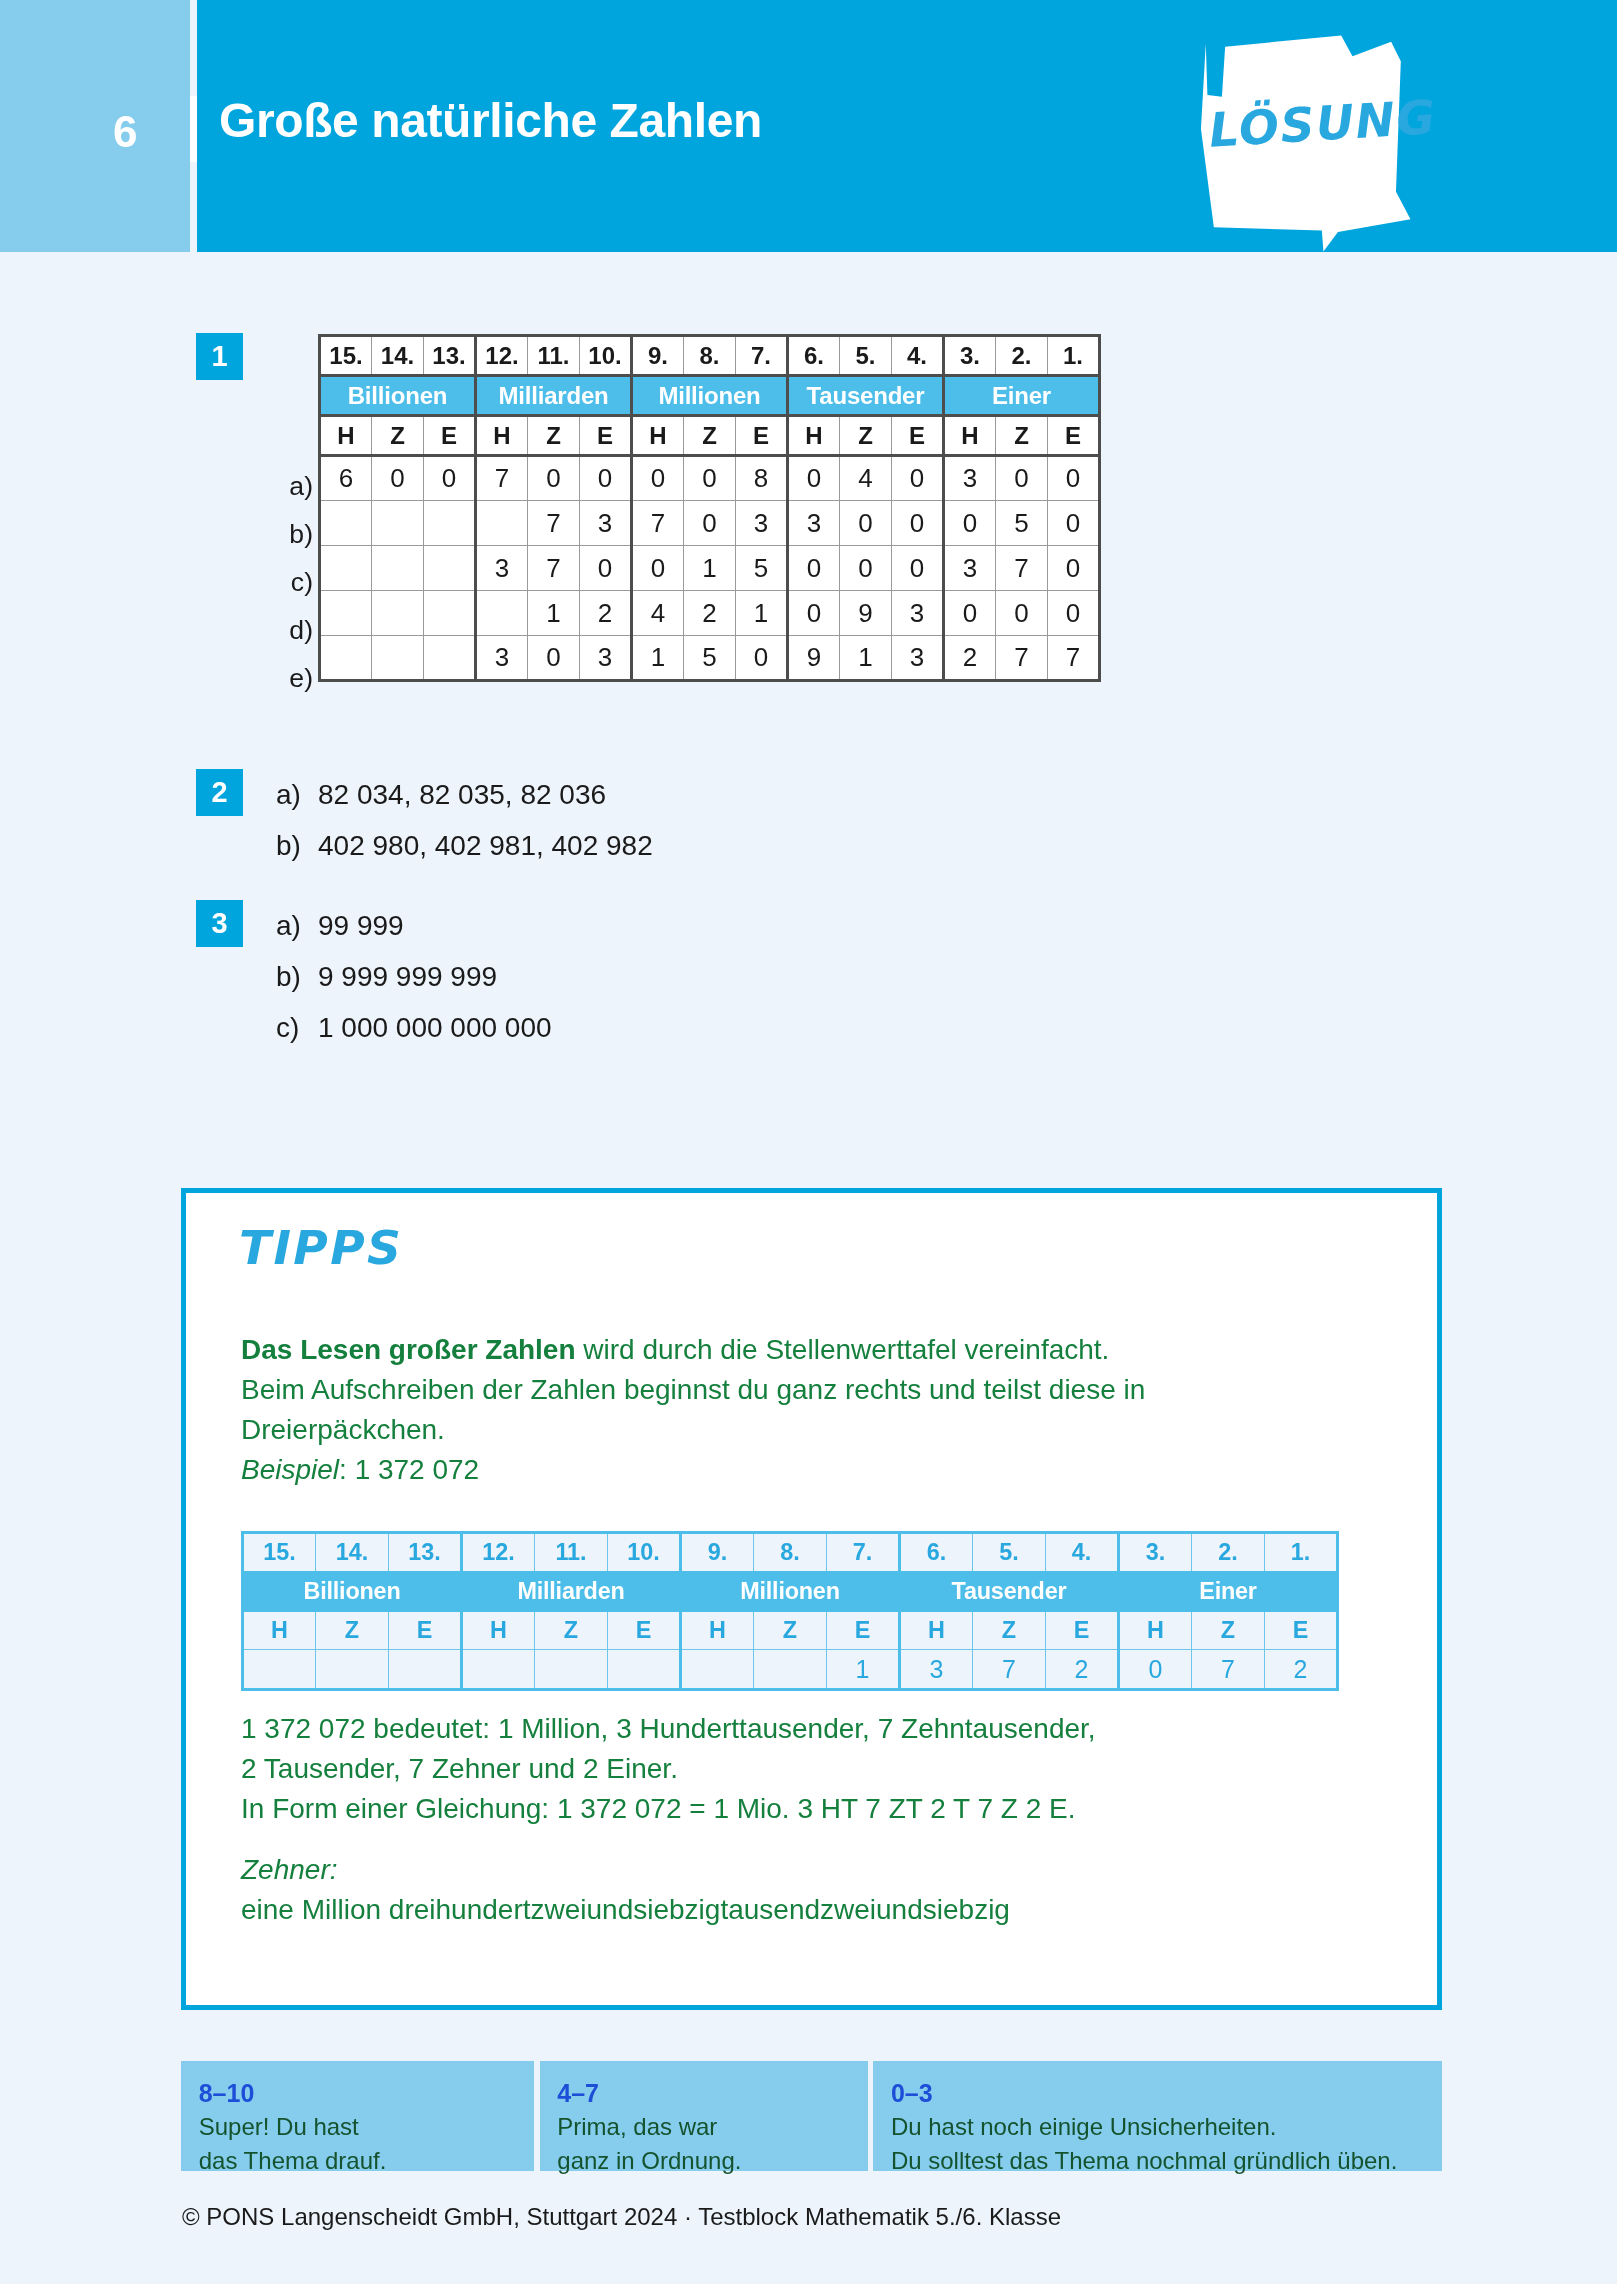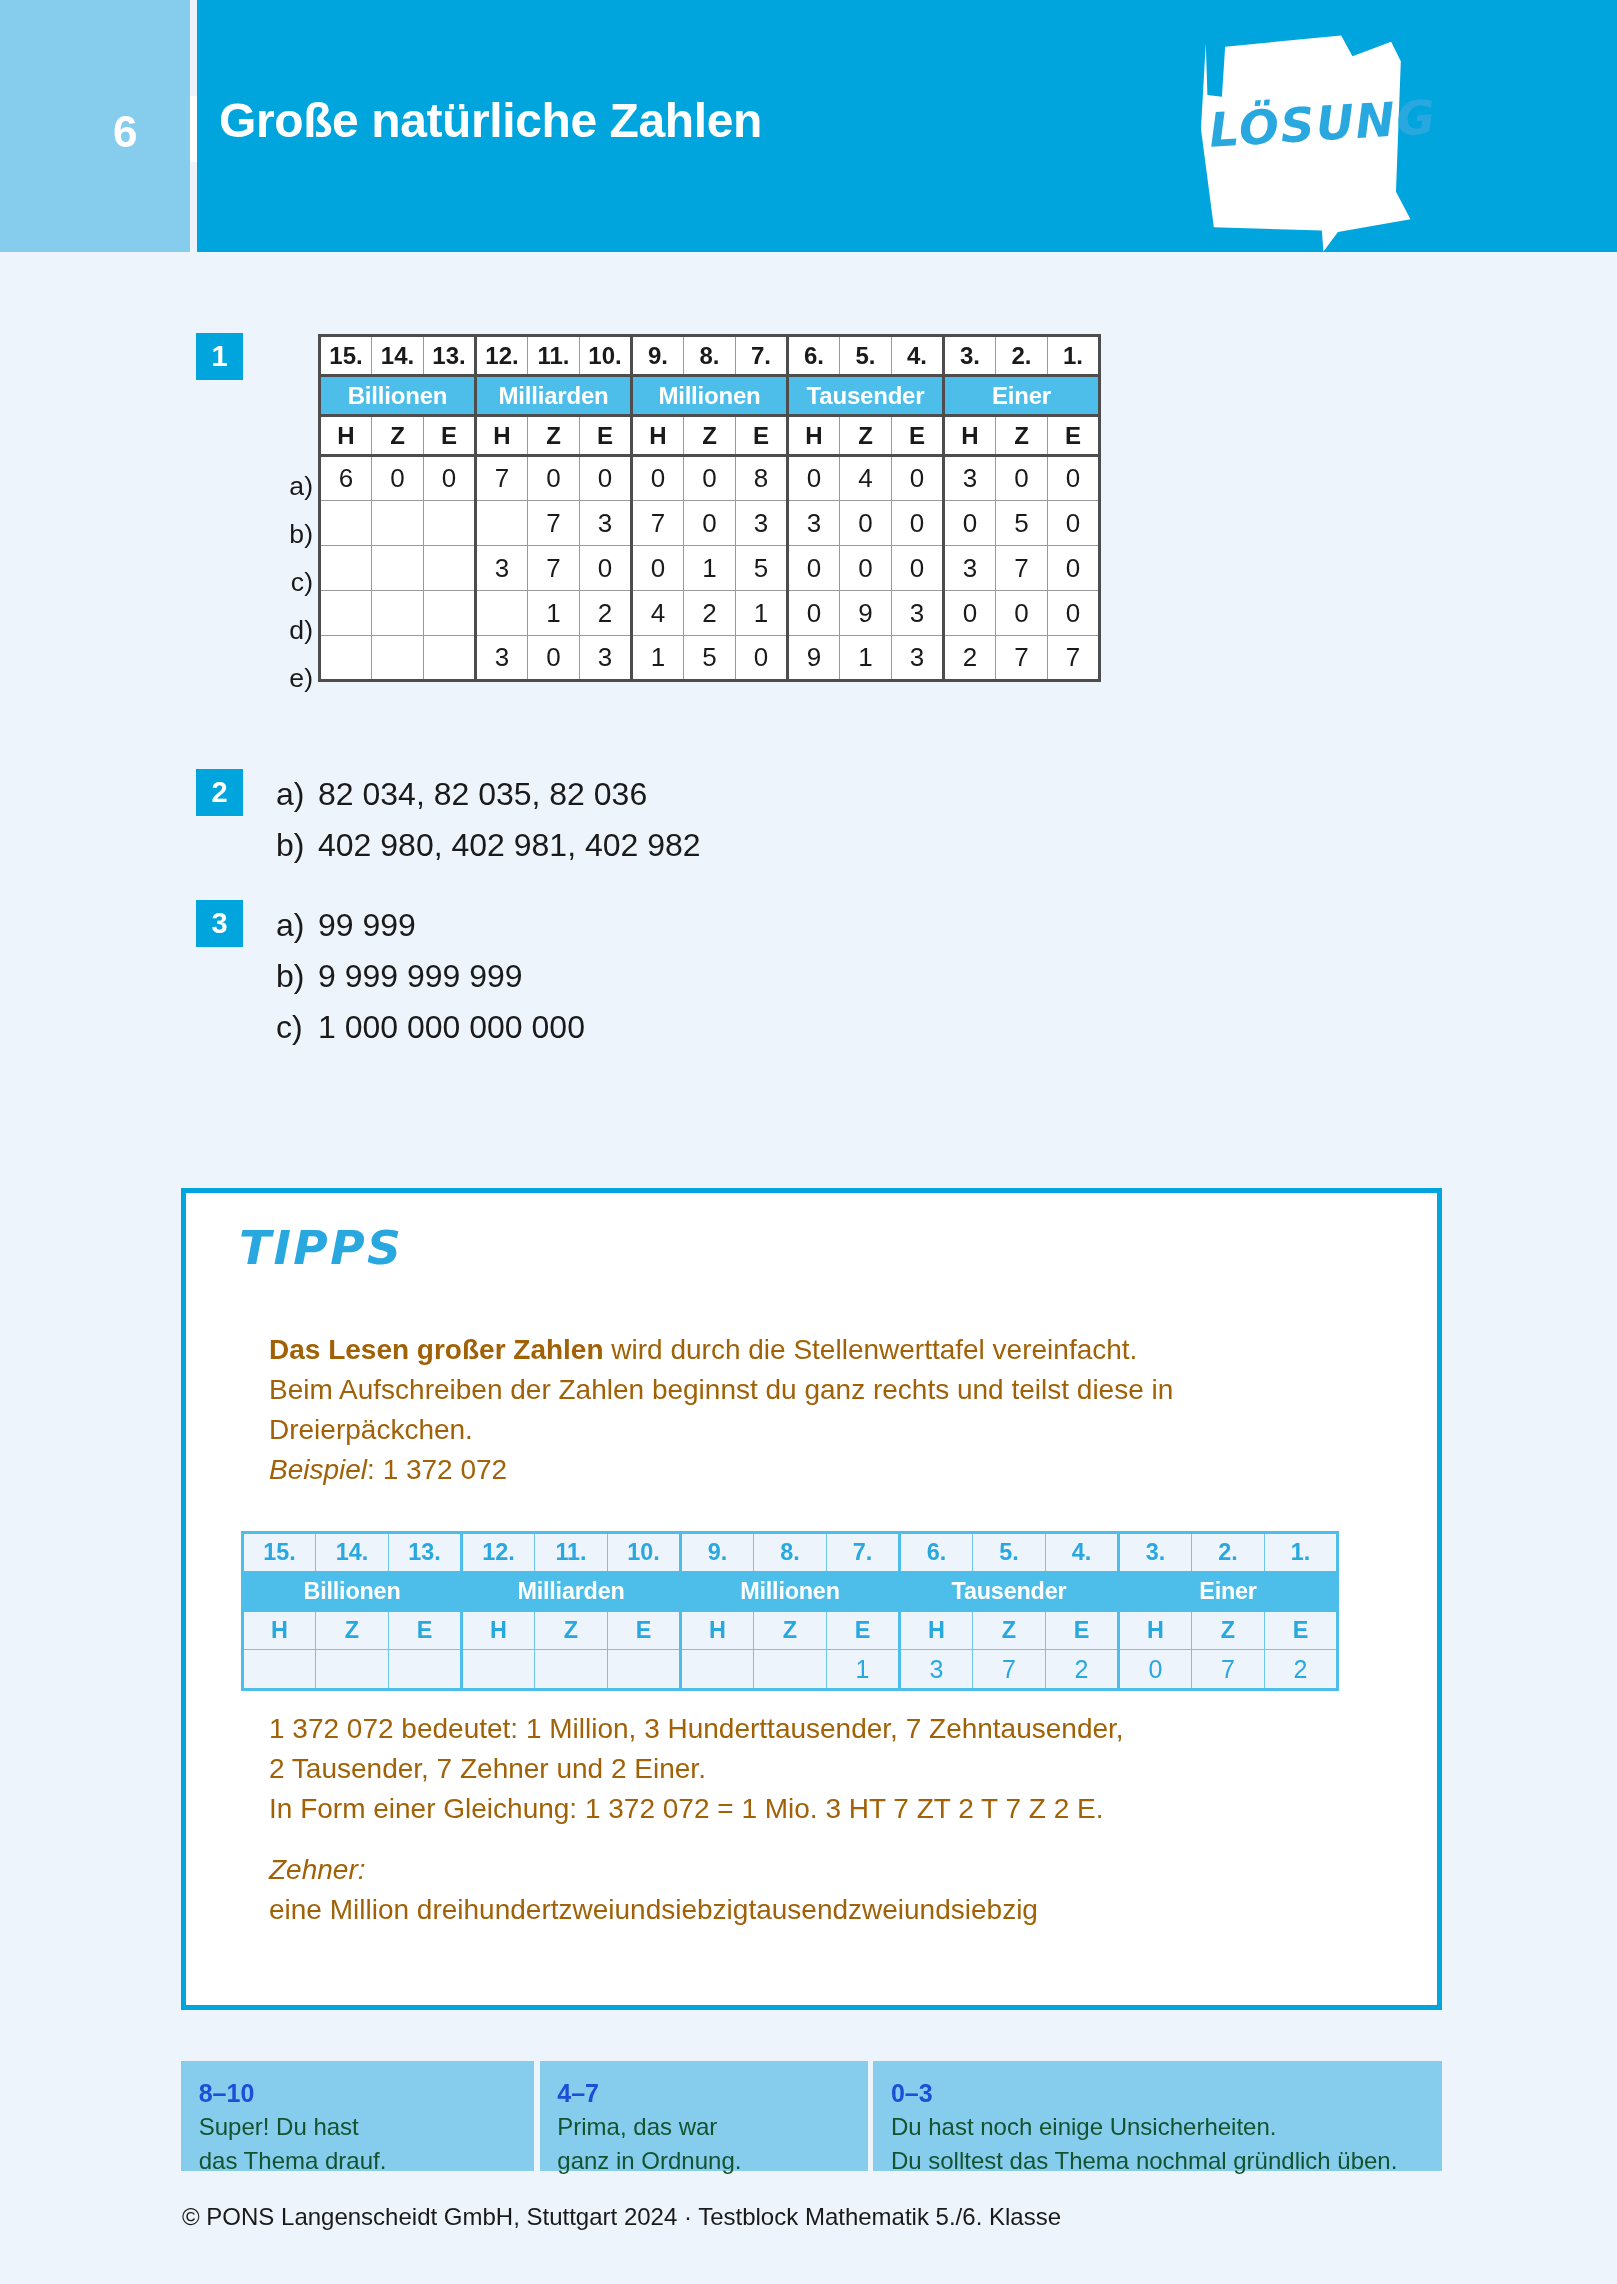--- a/index.html
+++ b/index.html
@@ -161,21 +161,21 @@
   }
 
   
   #ex2-badge { left: 196px; top: 769px; }
   #ex3-badge { left: 196px; top: 900px; }
 
   .ans-block { position: absolute; left: 276px; }
   #ex2-answers { top: 769px; }
   #ex3-answers { top: 900px; }
   .ans-line {
-    font-size: 32px;
+    font-size: 28px;
     color: #1a1a1a;
     line-height: 51px;
     white-space: nowrap;
   }
   .ans-lbl { display: inline-block; width: 42px; }
 
   
   .tipps-box {
     position: absolute;
     left: 181px;
@@ -197,24 +197,23 @@
     font-family: "DejaVu Sans", sans-serif;
   }
   .tipps-body {
     position: absolute;
     left: 55px;
     top: 137px;
     width: 1144px;
   }
   .tip-line {
     font-size: 28px;
-    color: #a16207;
+    color: #15803d;
     line-height: 40px;
     white-space: nowrap;
-    margin-left: 28px;
   }
   .tip-bold { font-weight: bold; }
   .tip-ital { font-style: italic; }
   .tip-gap { height: 21px; }
 
   
   .swt2-wrap {
     position: absolute;
     left: 55px;
     top: 338px;

